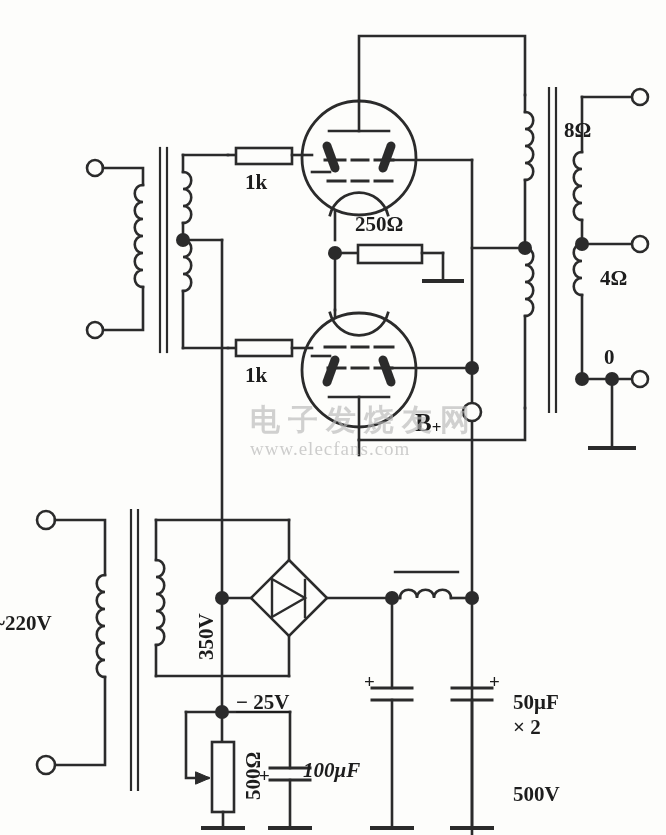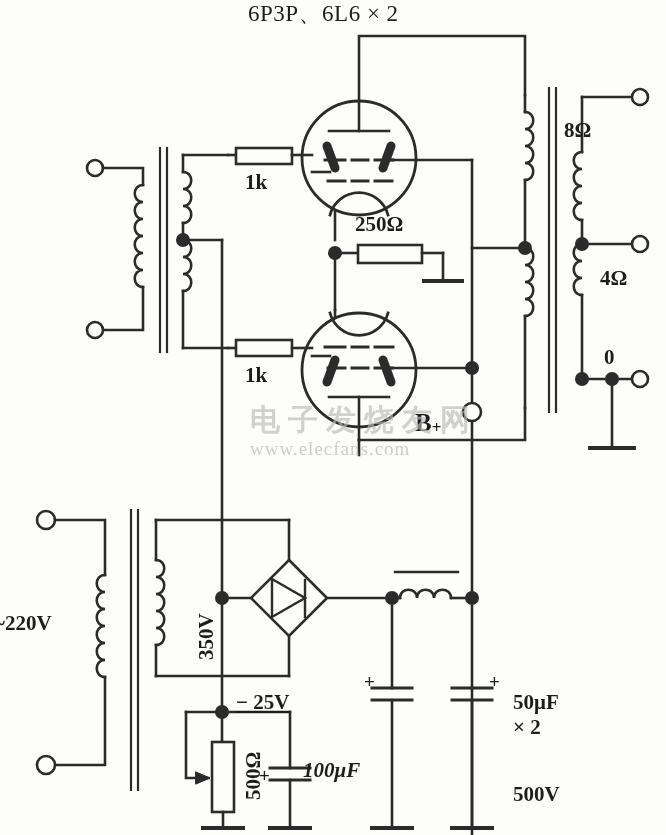--- a/index.html
+++ b/index.html
@@ -344,21 +344,20 @@
       <circle cx="582" cy="244" r="7"></circle>
       <circle cx="582" cy="379" r="7"></circle>
       <circle cx="612" cy="379" r="7"></circle>
       <circle cx="222" cy="598" r="7"></circle>
       <circle cx="222" cy="712" r="7"></circle>
       <circle cx="392" cy="598" r="7"></circle>
       <circle cx="472" cy="598" r="7"></circle>
     </g>
   </svg>
 
-  <div class="lbl title" style="left:248px; top:2px;">6P3P、6L6 × 2</div>
 
   <div class="lbl val" style="left:245px; top:172px;">1k</div>
 
   <div class="lbl val" style="left:245px; top:365px;">1k</div>
 
   <div class="lbl val" style="left:355px; top:214px;">250Ω</div>
 
   <div class="lbl" style="left:415px; top:410px; font-size:25px; font-weight:bold;">
     <span>B</span><span style="font-size:17px; vertical-align:-2px;">+</span>
   </div>

